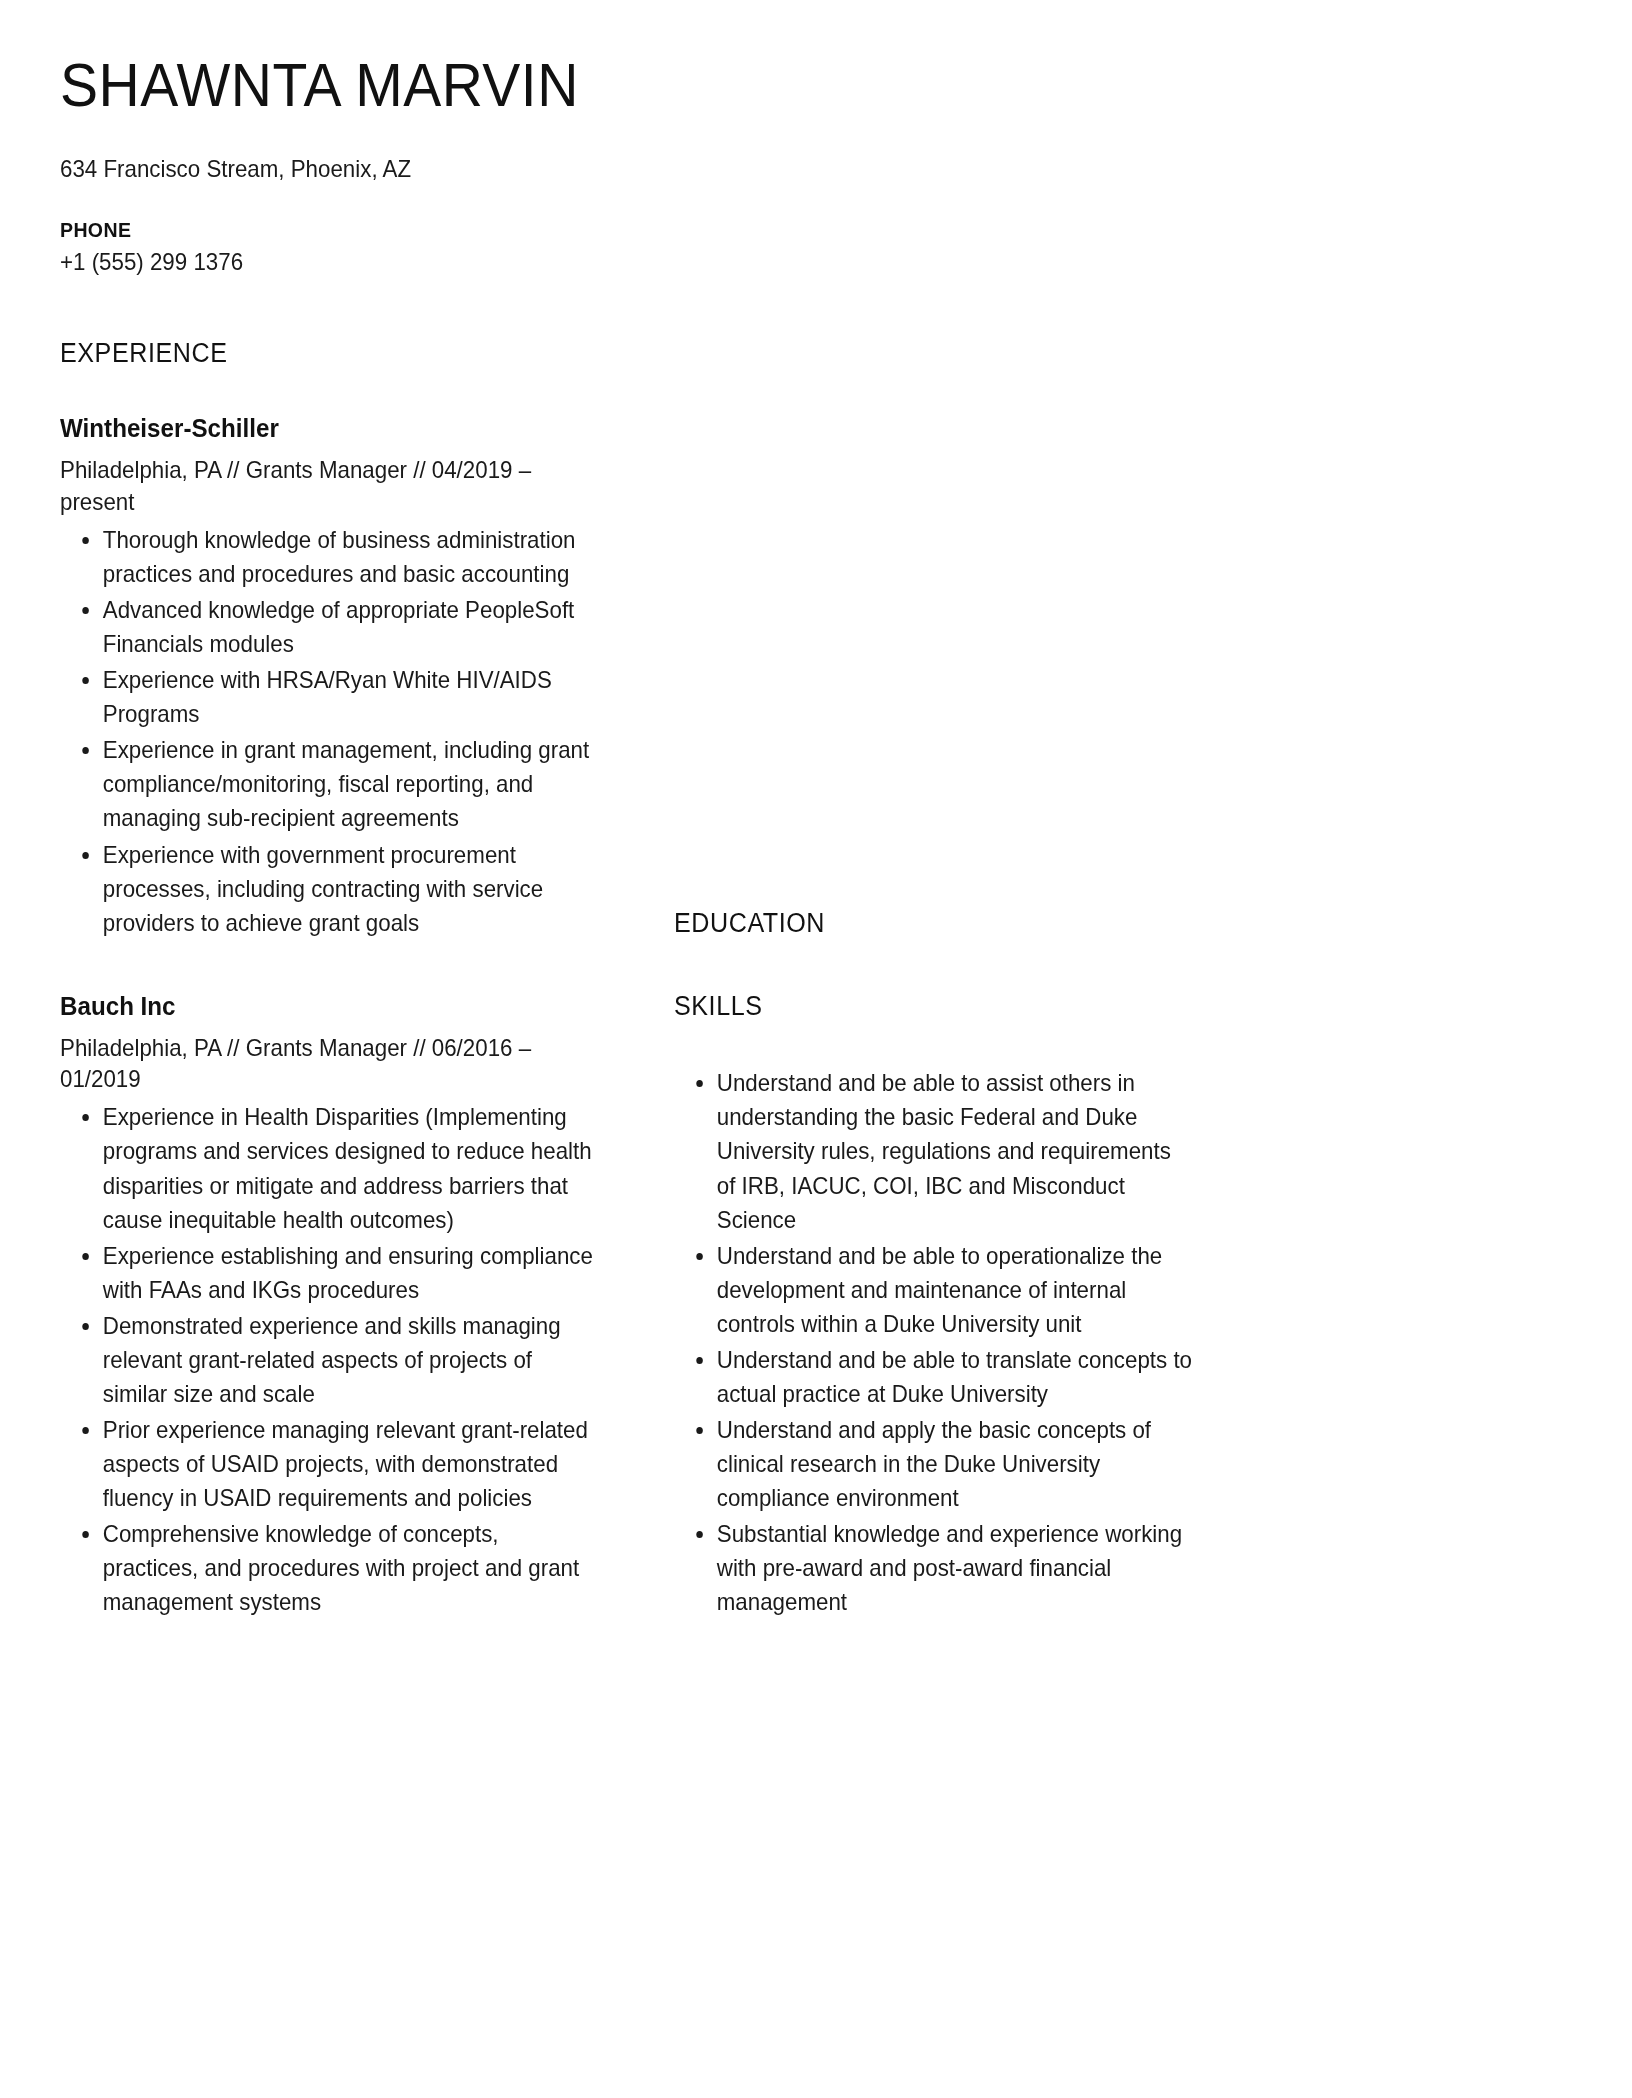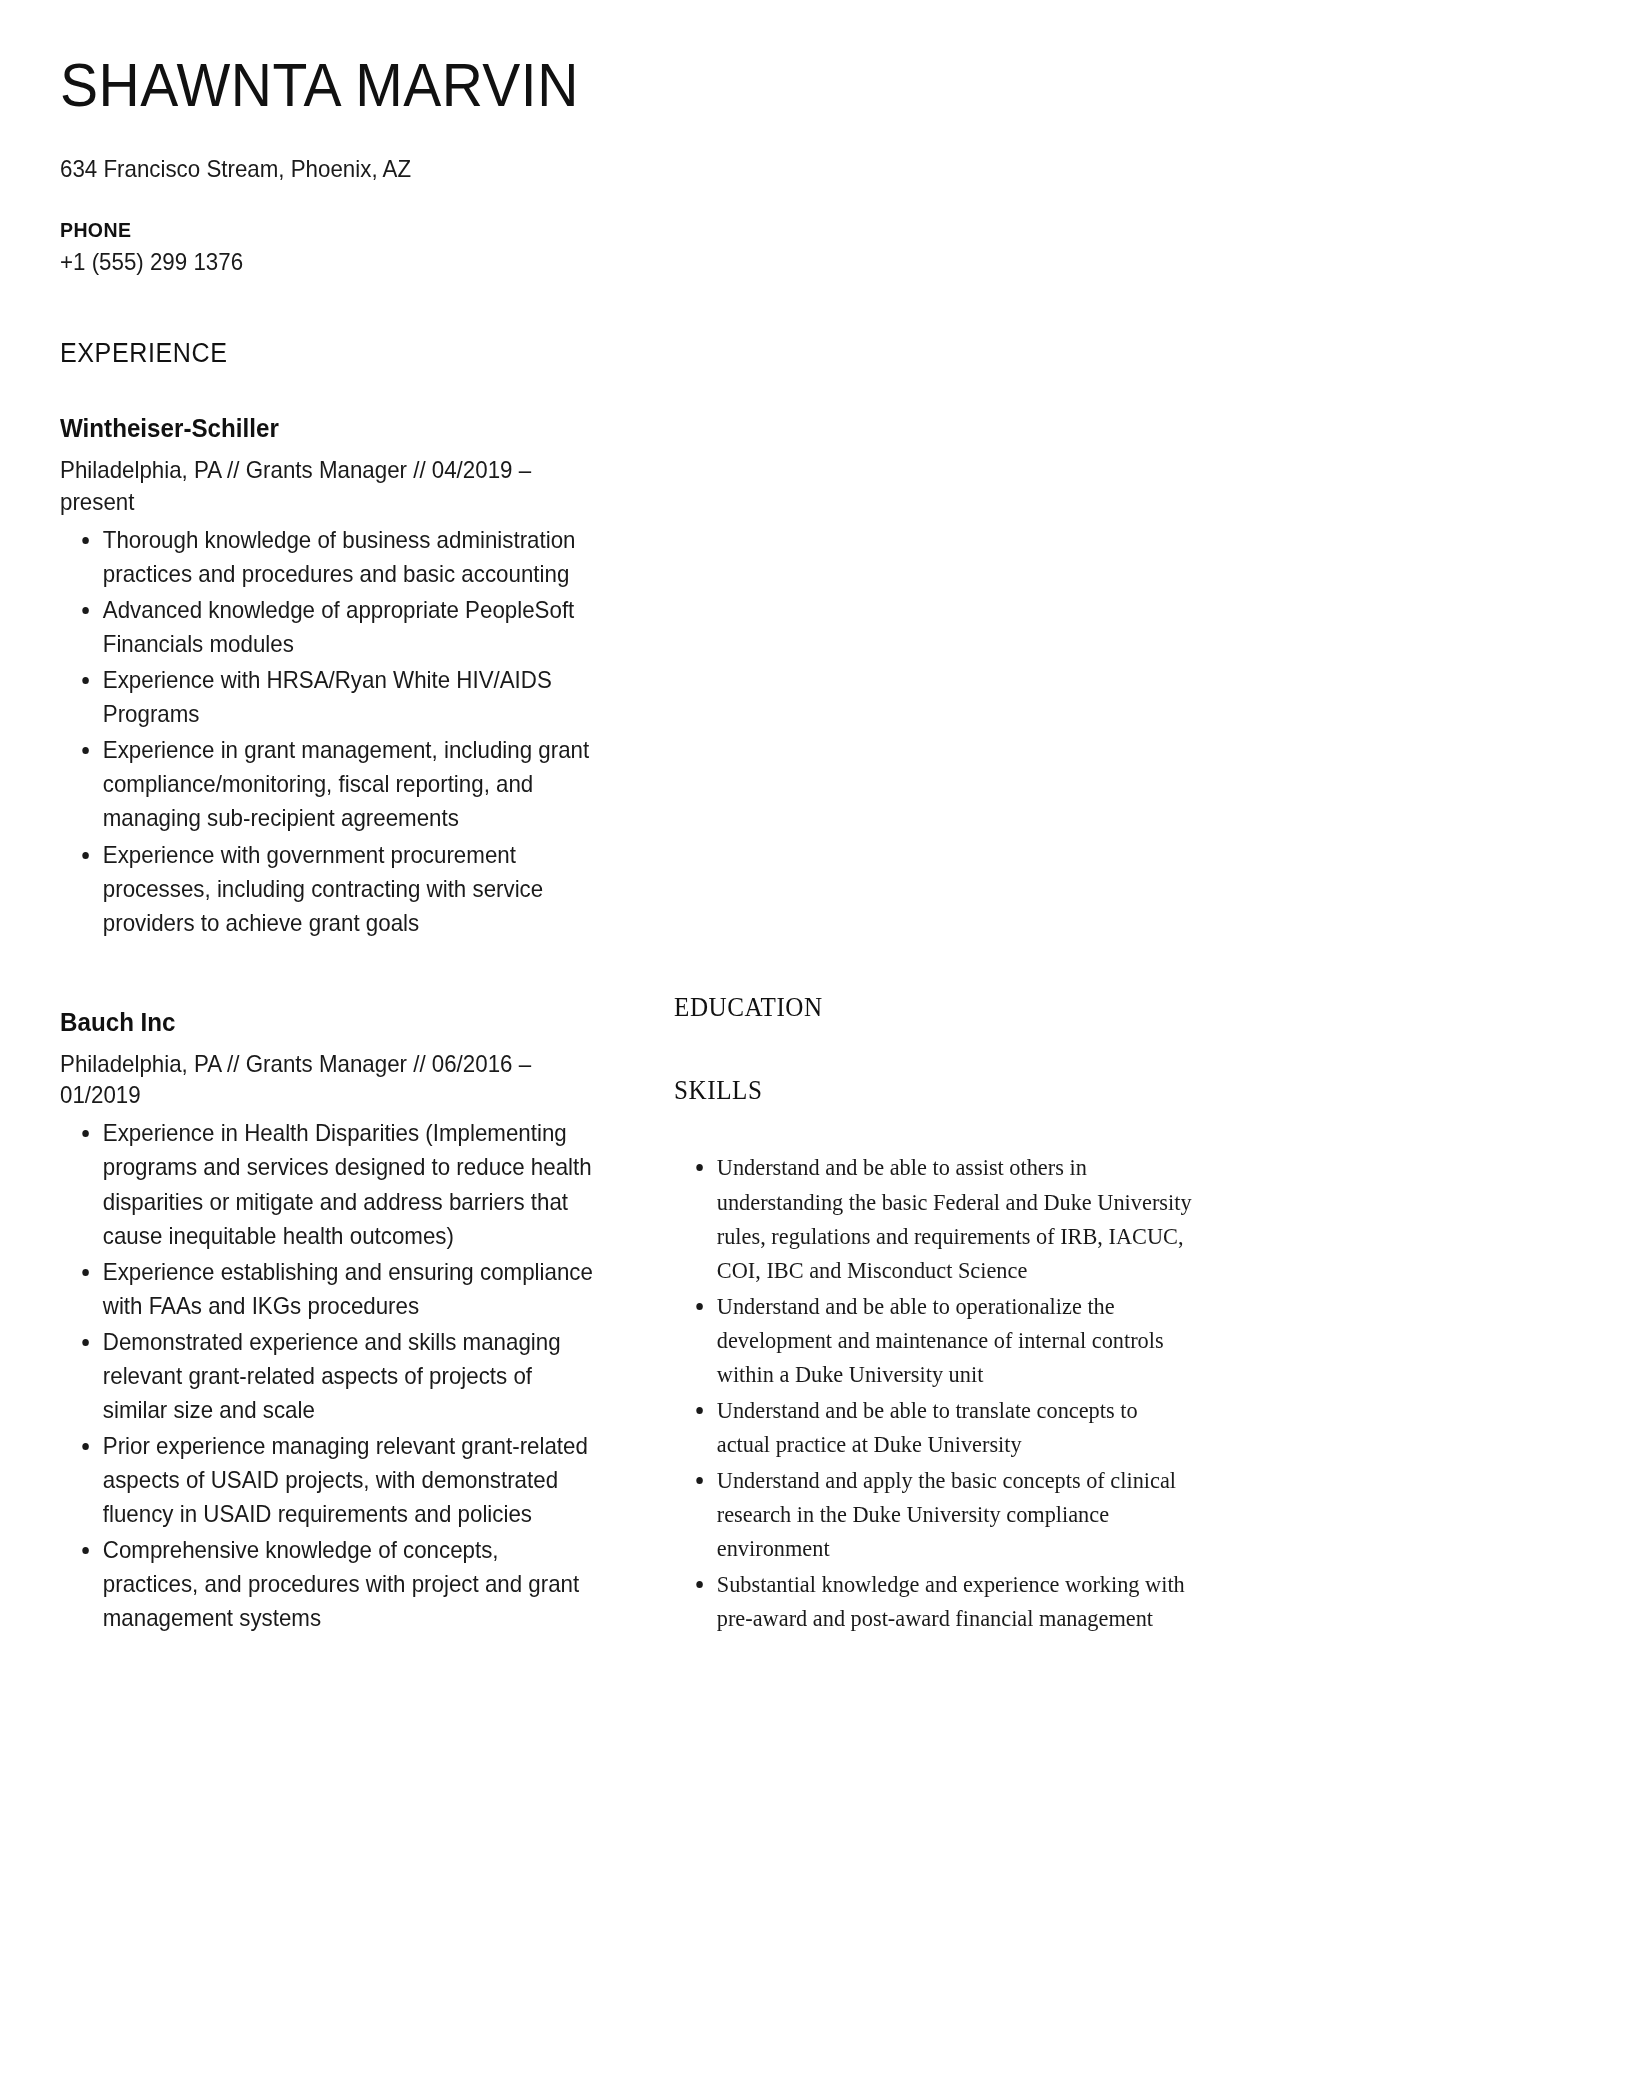--- a/index.html
+++ b/index.html
@@ -68,33 +68,32 @@
     margin-top: 62px;
   }
   .col-left {
     width: 578px;
     flex: 0 0 578px;
   }
   .col-gap { flex: 0 0 36px; }
   .col-right {
     width: 560px;
     flex: 0 0 560px;
-    font-family: Liberation Serif, serif;
   }
   .section-title {
     font-size: 27px;
     font-weight: 400;
     letter-spacing: 0.6px;
     color: #111111;
     margin: 0 0 44px 0;
     transform: scaleX(0.93);
     transform-origin: left center;
   }
   .section-title.skills-title { margin-top: 52px; }
-  .entry { margin-bottom: 67px; }
+  .entry { margin-bottom: 51px; }
   .entry:last-child { margin-bottom: 0; }
   .entry-title {
     font-size: 26px;
     font-weight: 700;
     color: #111111;
     margin: 0 0 10px 0;
     line-height: 1.2;
     transform: scaleX(0.93);
     transform-origin: left center;
   }

